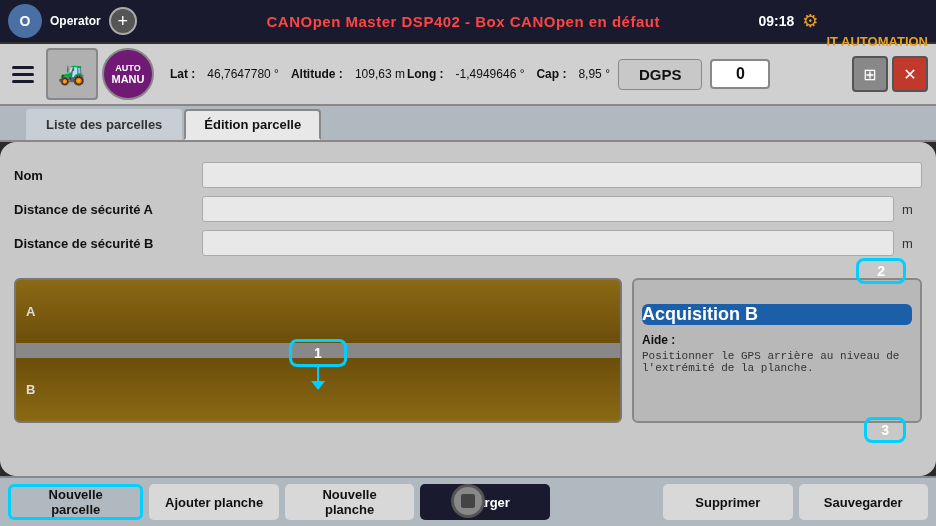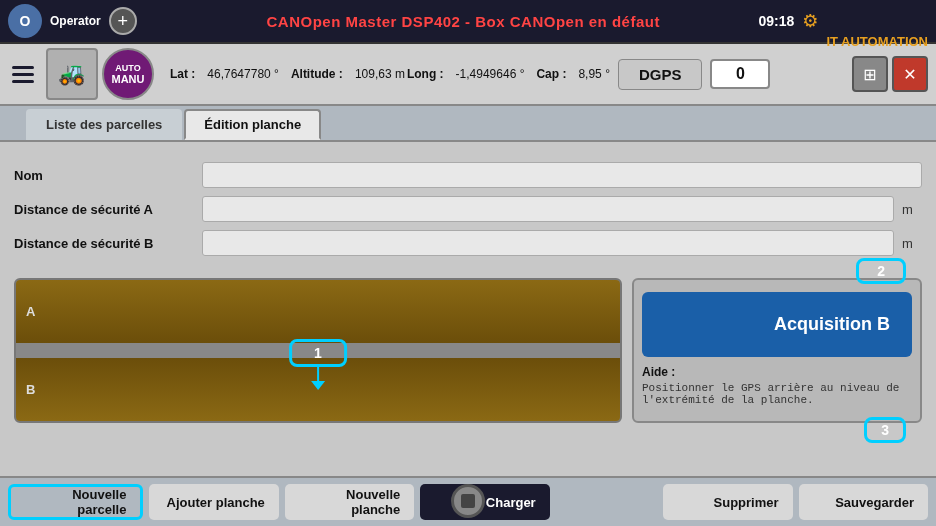--- a/index.html
+++ b/index.html
@@ -168,20 +168,21 @@
       background: #e8e8e8;
       border-color: #888 #888 transparent #888;
       color: #111;
     }
 
     
     .main-content {
       background: #c8c8c8;
       padding: 12px 14px;
       height: calc(526px - 44px - 62px - 36px - 50px);
+      border-radius: 16px;
     }
 
     
     .form-section {
       background: #c8c8c8;
       padding: 8px 0;
     }
     .form-row {
       display: flex;
       align-items: center;
@@ -249,23 +250,23 @@
       flex-direction: column;
       padding: 8px;
       position: relative;
     }
     .acquisition-btn {
       background: #1a5fa8;
       color: white;
       font-size: 18px;
       font-weight: bold;
       border-radius: 6px;
-      text-align: right;
-      padding: 22px;
-      margin-top: 4px;
+      text-align: left;
+      padding: 0;
+      margin-top: 16px;
       cursor: pointer;
       border: none;
     }
     .aide-section {
       margin-top: 8px;
       font-size: 12px;
     }
     .aide-title { font-weight: bold; color: #111; }
     .aide-text { color: #333; font-size: 11px; margin-top: 3px; font-family: Liberation Mono, monospace; }
 
@@ -285,21 +286,20 @@
       height: 36px;
       border: none;
       border-radius: 5px;
       font-size: 13px;
       font-weight: bold;
       cursor: pointer;
       padding: 0 14px;
       color: #111;
       background: #d8d8d8;
       flex: 1;
-      text-align: right;
     }
     .bottom-btn.highlighted {
       background: transparent;
       border: 3px solid #00cfff;
       color: #111;
       border-radius: 6px;
     }
     .bottom-btn.dark {
       background: #1a1a2e;
       color: white;
@@ -379,21 +379,21 @@
     <div class="grid-btn">⊞</div>
     <div class="grid-btn" style="background:#c0392b;">✕</div>
   </div>
 </div>
 
 <div class="tabs-bar">
   <div class="tab">
     <span>Liste des parcelles</span>
   </div>
   <div class="tab active">
-    <span>Édition planche</span>
+    <span>Édition parcelle</span>
   </div>
 </div>
 
 <div class="main-content">
 
   <div class="form-section">
     <div class="form-row">
       <span class="form-label">Nom</span>
       <div class="form-input"></div>
     </div>

